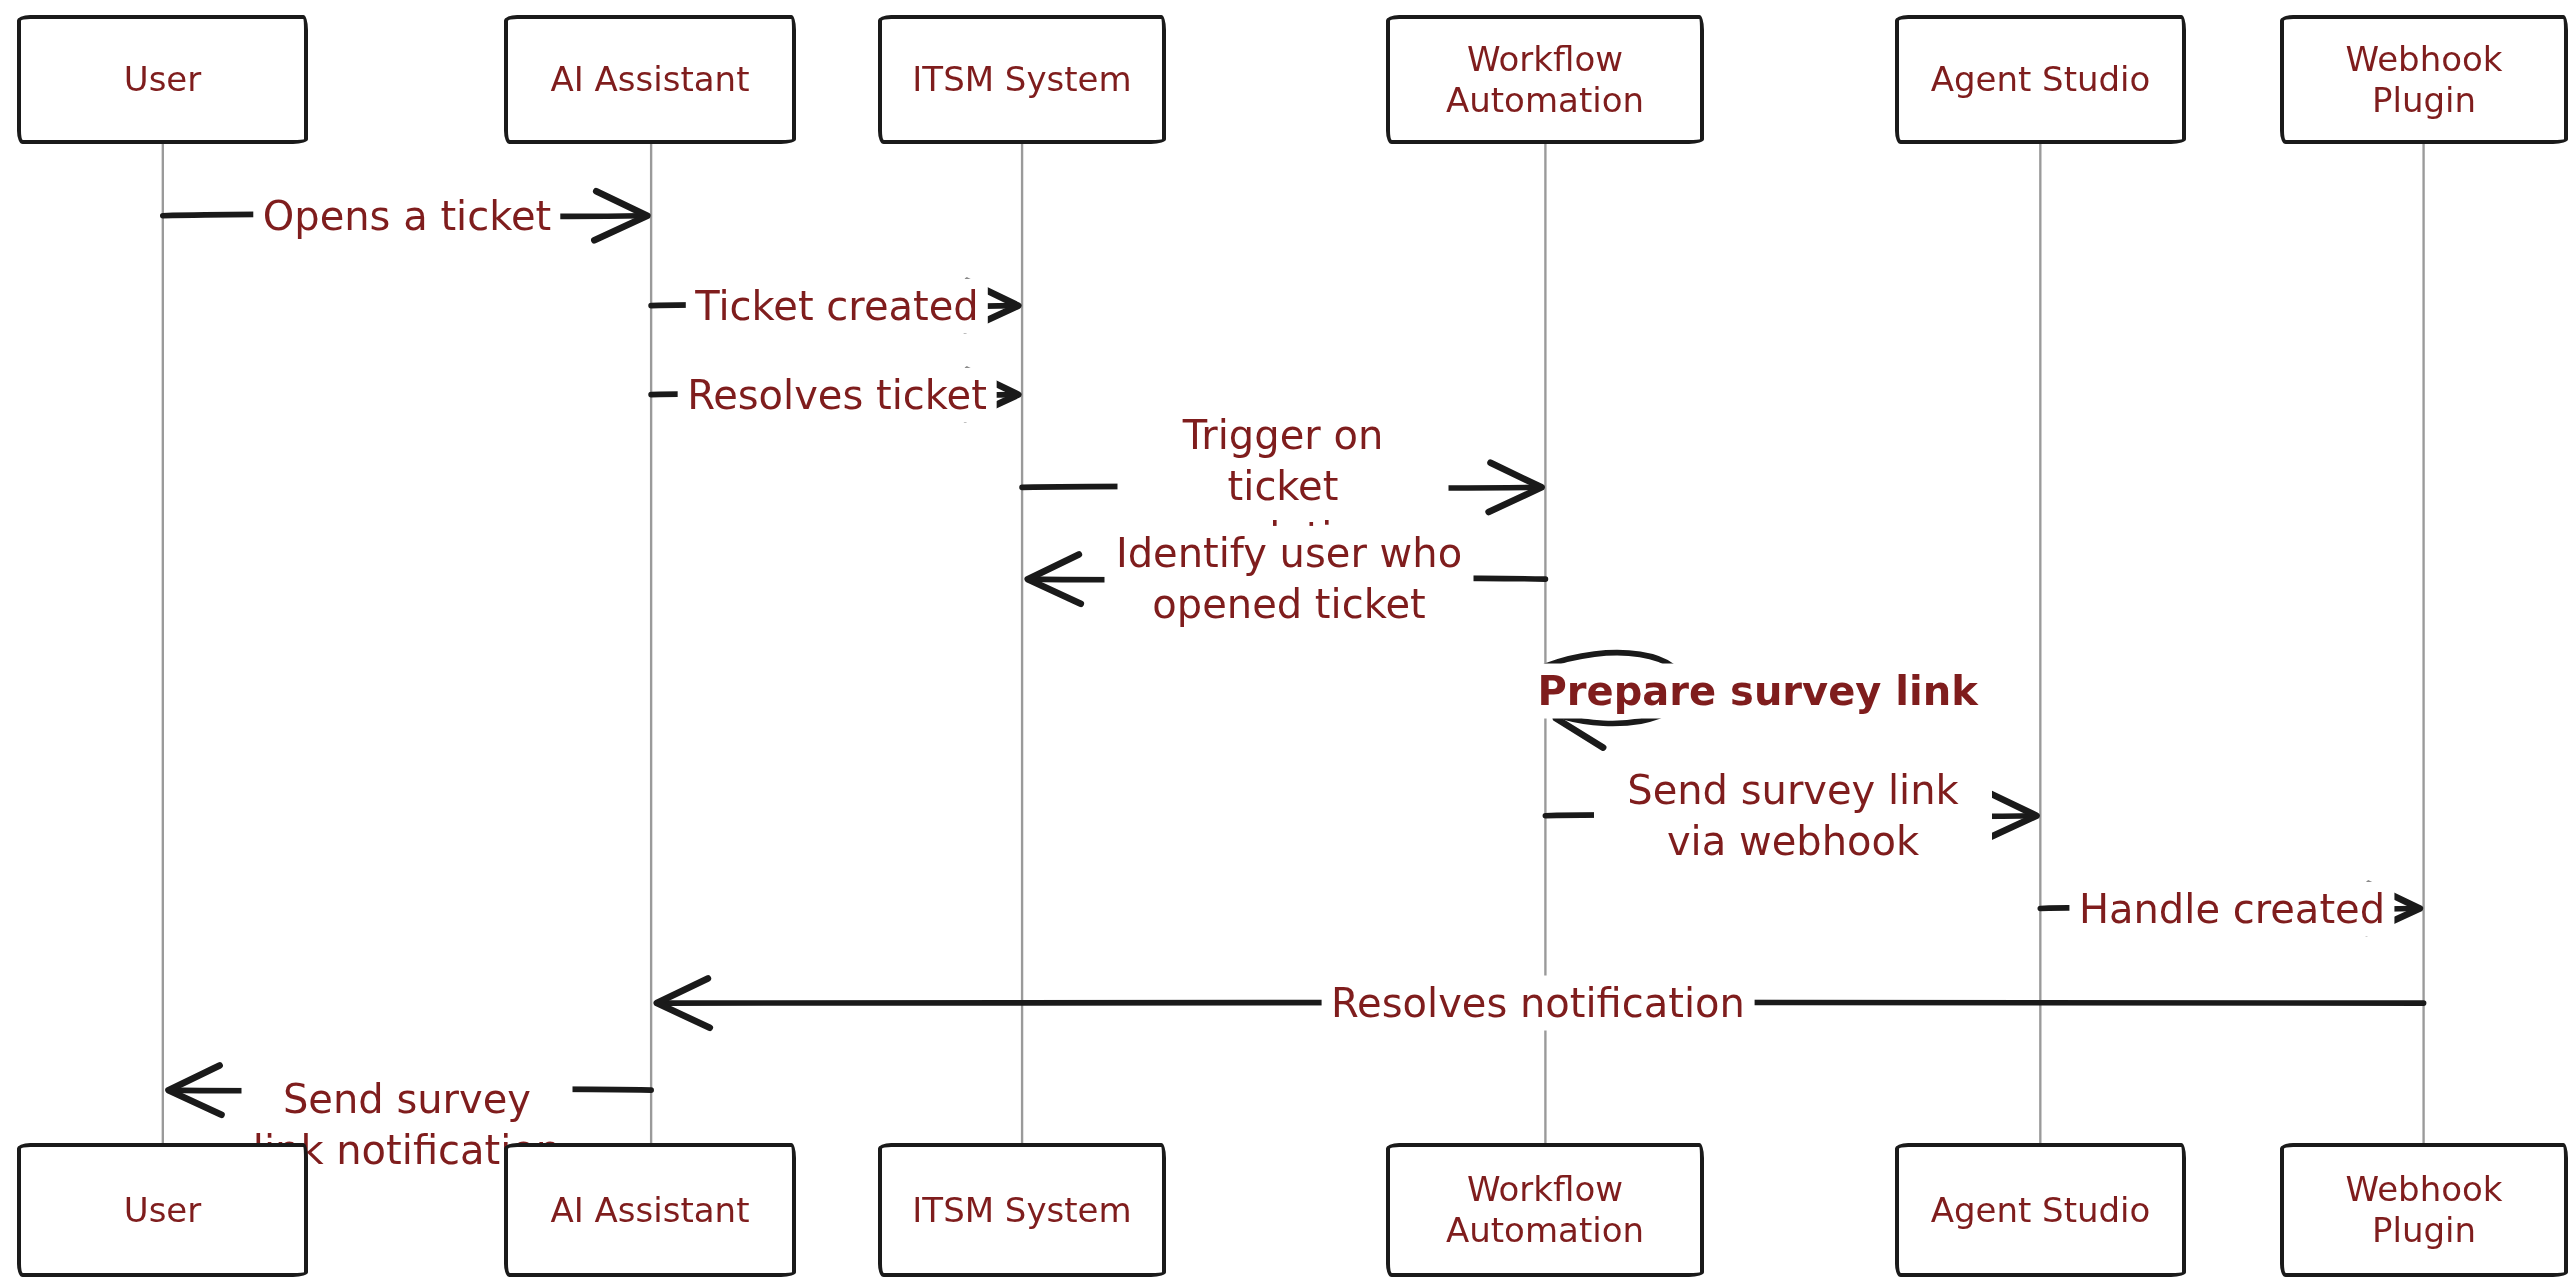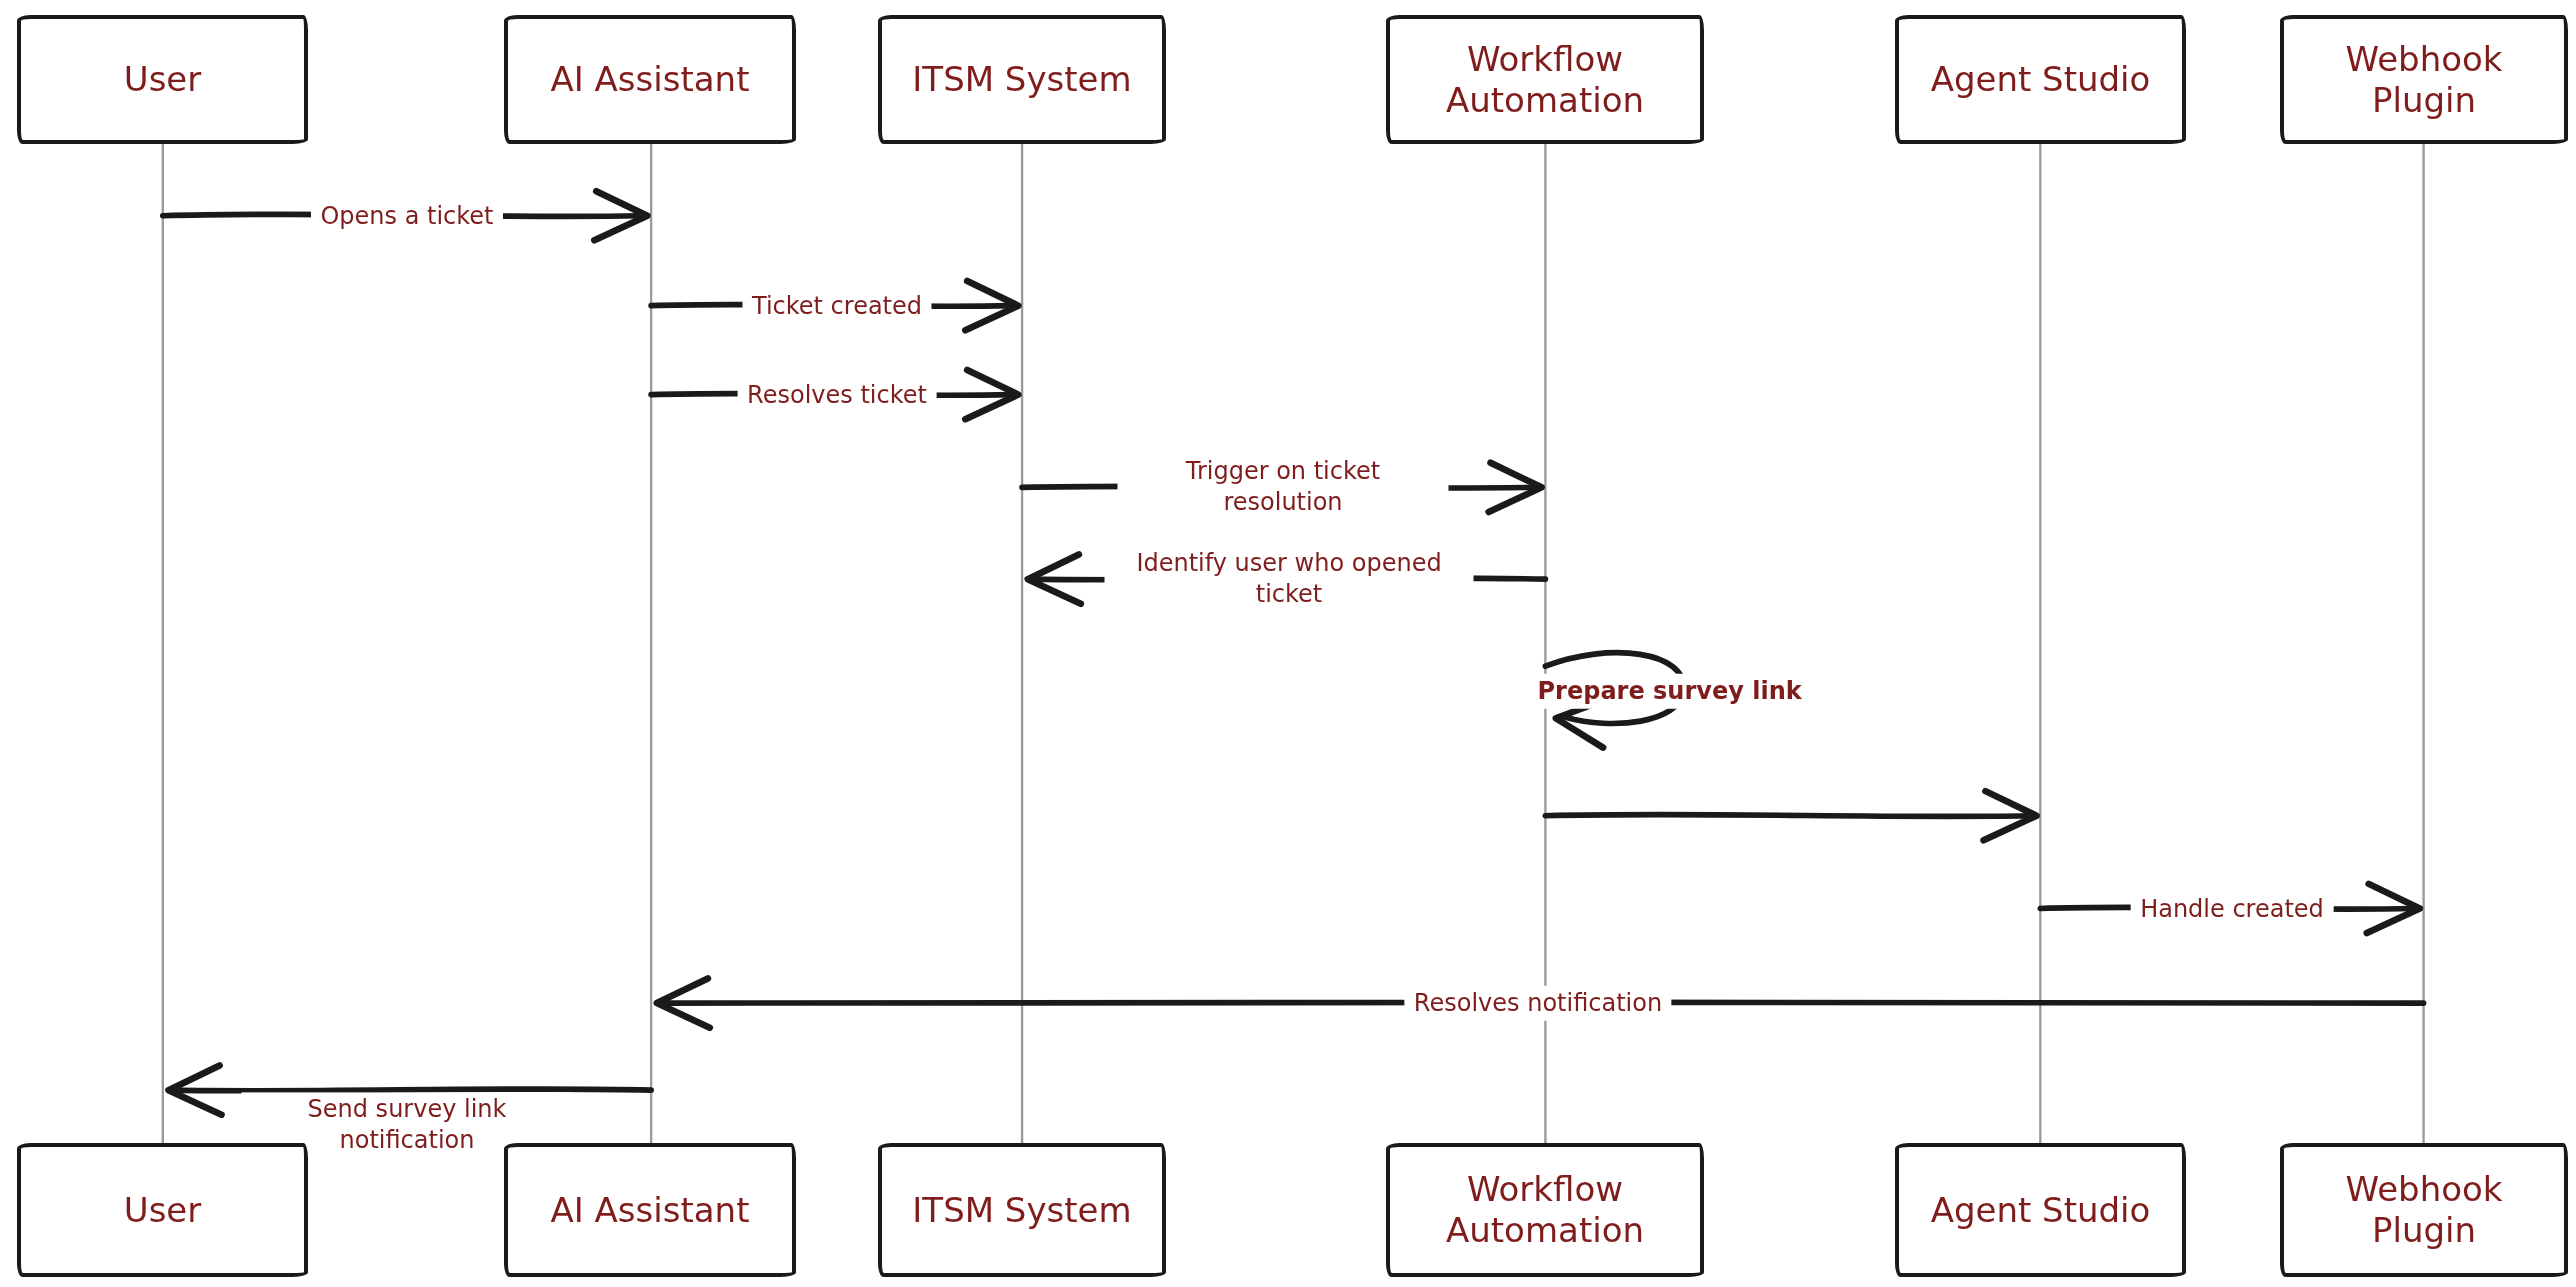--- a/index.html
+++ b/index.html
@@ -30,21 +30,21 @@
     font-size: 34px;
     line-height: 1.2;
     padding: 5.7px 13.2px;
     z-index: 3;
   }
   .msg-label {
     position: absolute;
     transform: translate(-50%, -50%);
     background: #ffffff;
     padding: 1.9px 9.5px;
-    font-size: 24px;
+    font-size: 40px;
     line-height: 1.28;
     text-align: center;
     white-space: normal;
     z-index: 2;
   }
   .msg-label.left-anchored {
     transform: translate(0, -50%);
     text-align: left;
   }
 </style>
@@ -155,18 +155,19 @@
   <div class="actor-box" style="left:2280px; top:1143px; width:288px; height:134px;">
     <span>Webhook Plugin</span>
   </div>
 
   <div class="msg-label" style="left:407px; top:216px;">Opens a ticket</div>
   <div class="msg-label" style="left:837px; top:306px;">Ticket created</div>
   <div class="msg-label" style="left:837px; top:395px;">Resolves ticket</div>
   <div class="msg-label" style="left:1283px; top:487px; width:312px;">Trigger on ticket resolution</div>
   <div class="msg-label" style="left:1289px; top:579px; width:350px;">Identify user who opened ticket</div>
   <div class="msg-label left-anchored" style="left:1528px; top:691px;font-weight:bold;">Prepare survey link</div>
+  <div class="msg-label" style="left:1793px; top:816px; width:379px;">Send survey link via webhook</div>
   <div class="msg-label" style="left:2232px; top:909px;">Handle created</div>
   <div class="msg-label" style="left:1538px; top:1003px;">Resolves notification</div>
   <div class="msg-label" style="left:407px; top:1090px; width:312px;margin-top:35px;">Send survey link notification</div>
 
 </div>
 
 
 </body></html>

